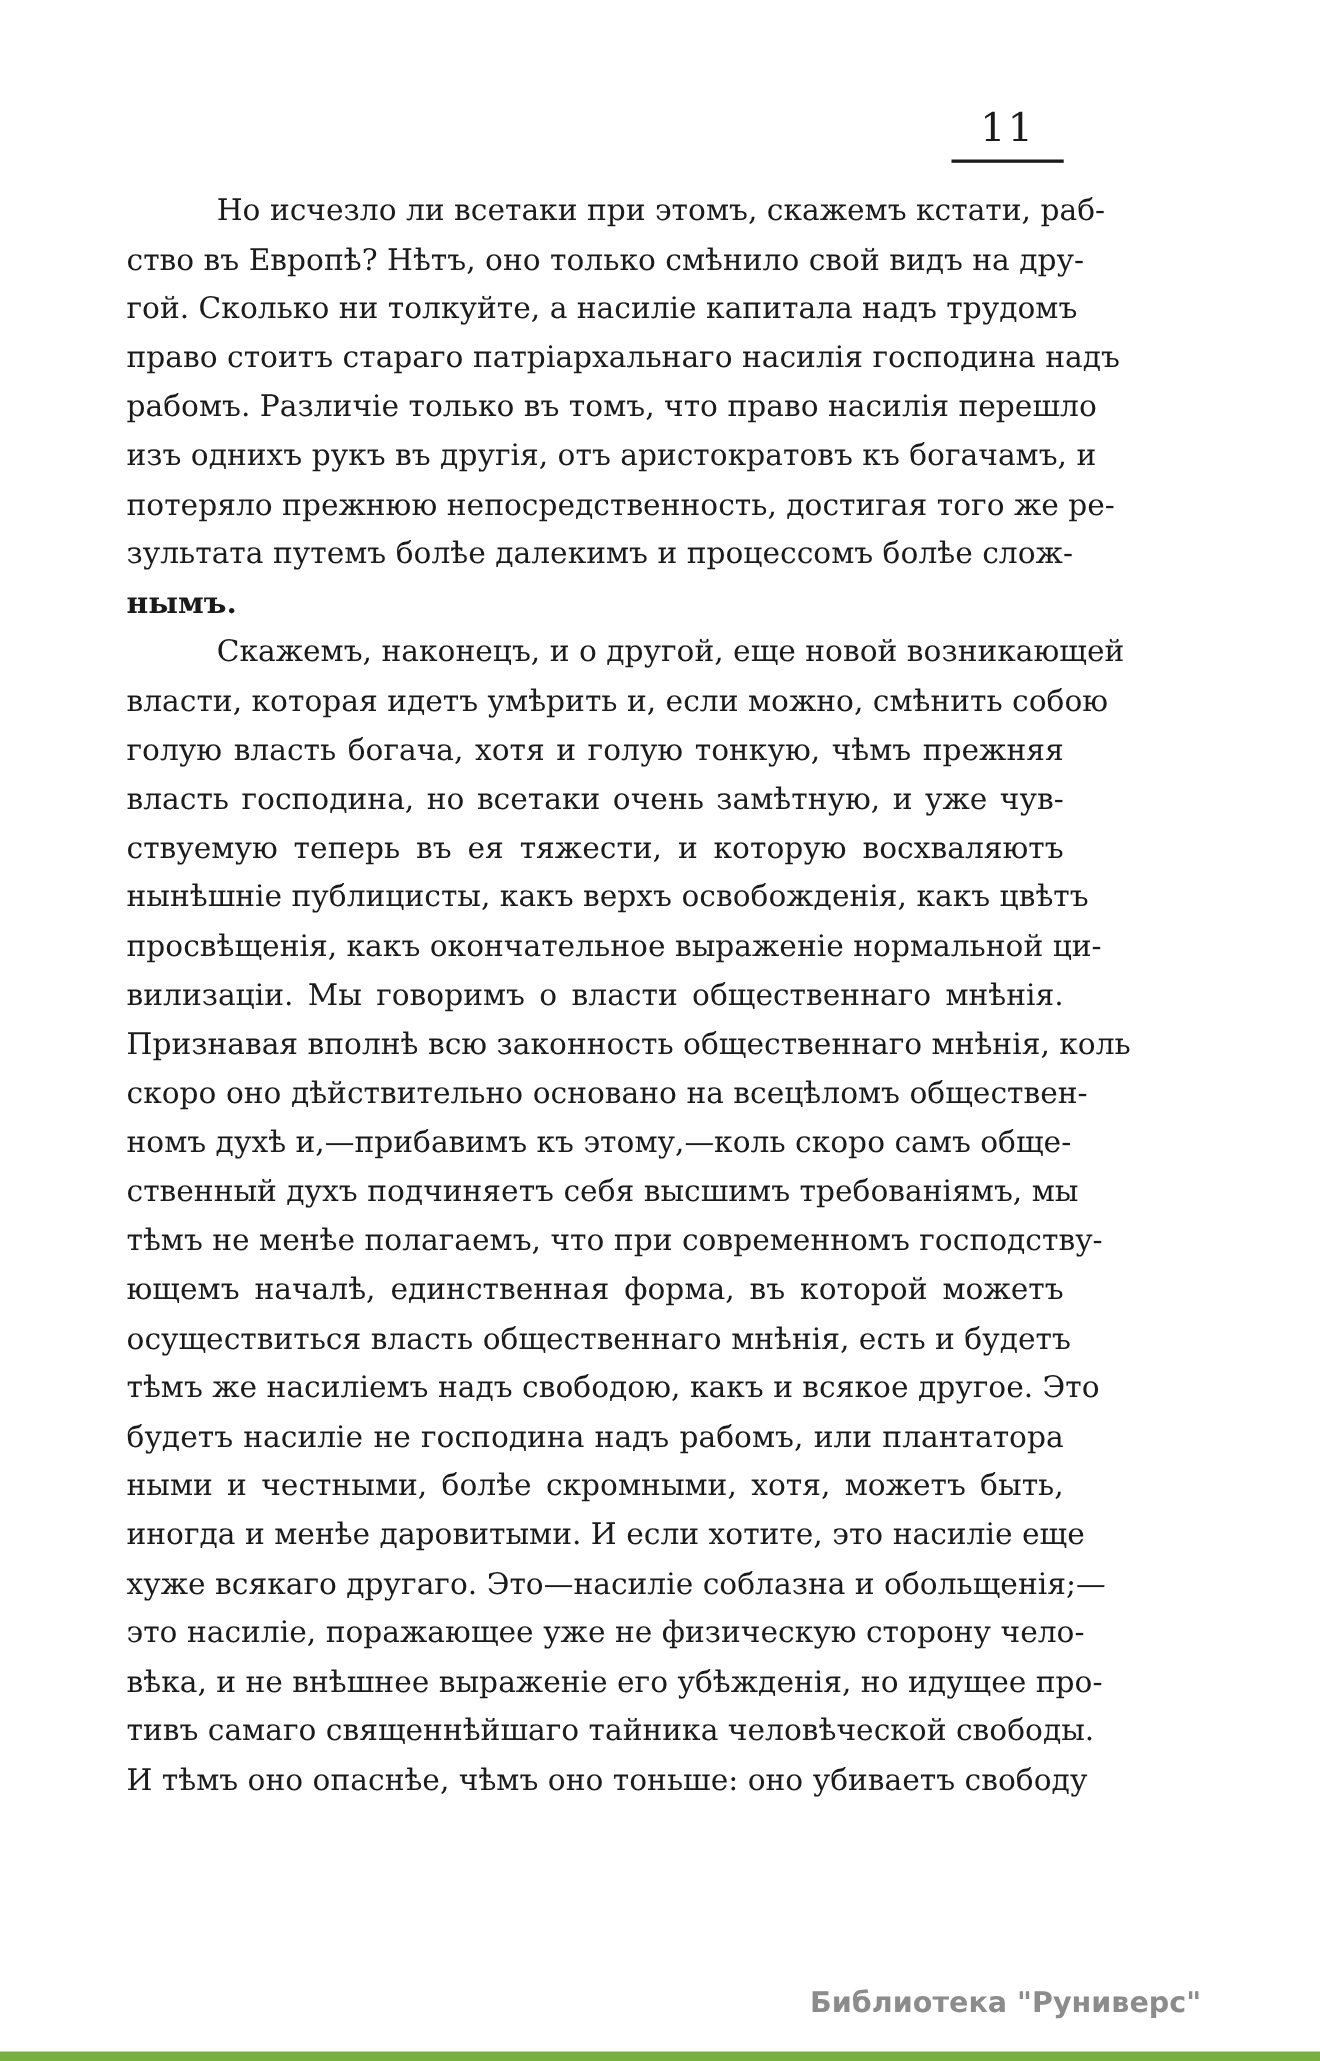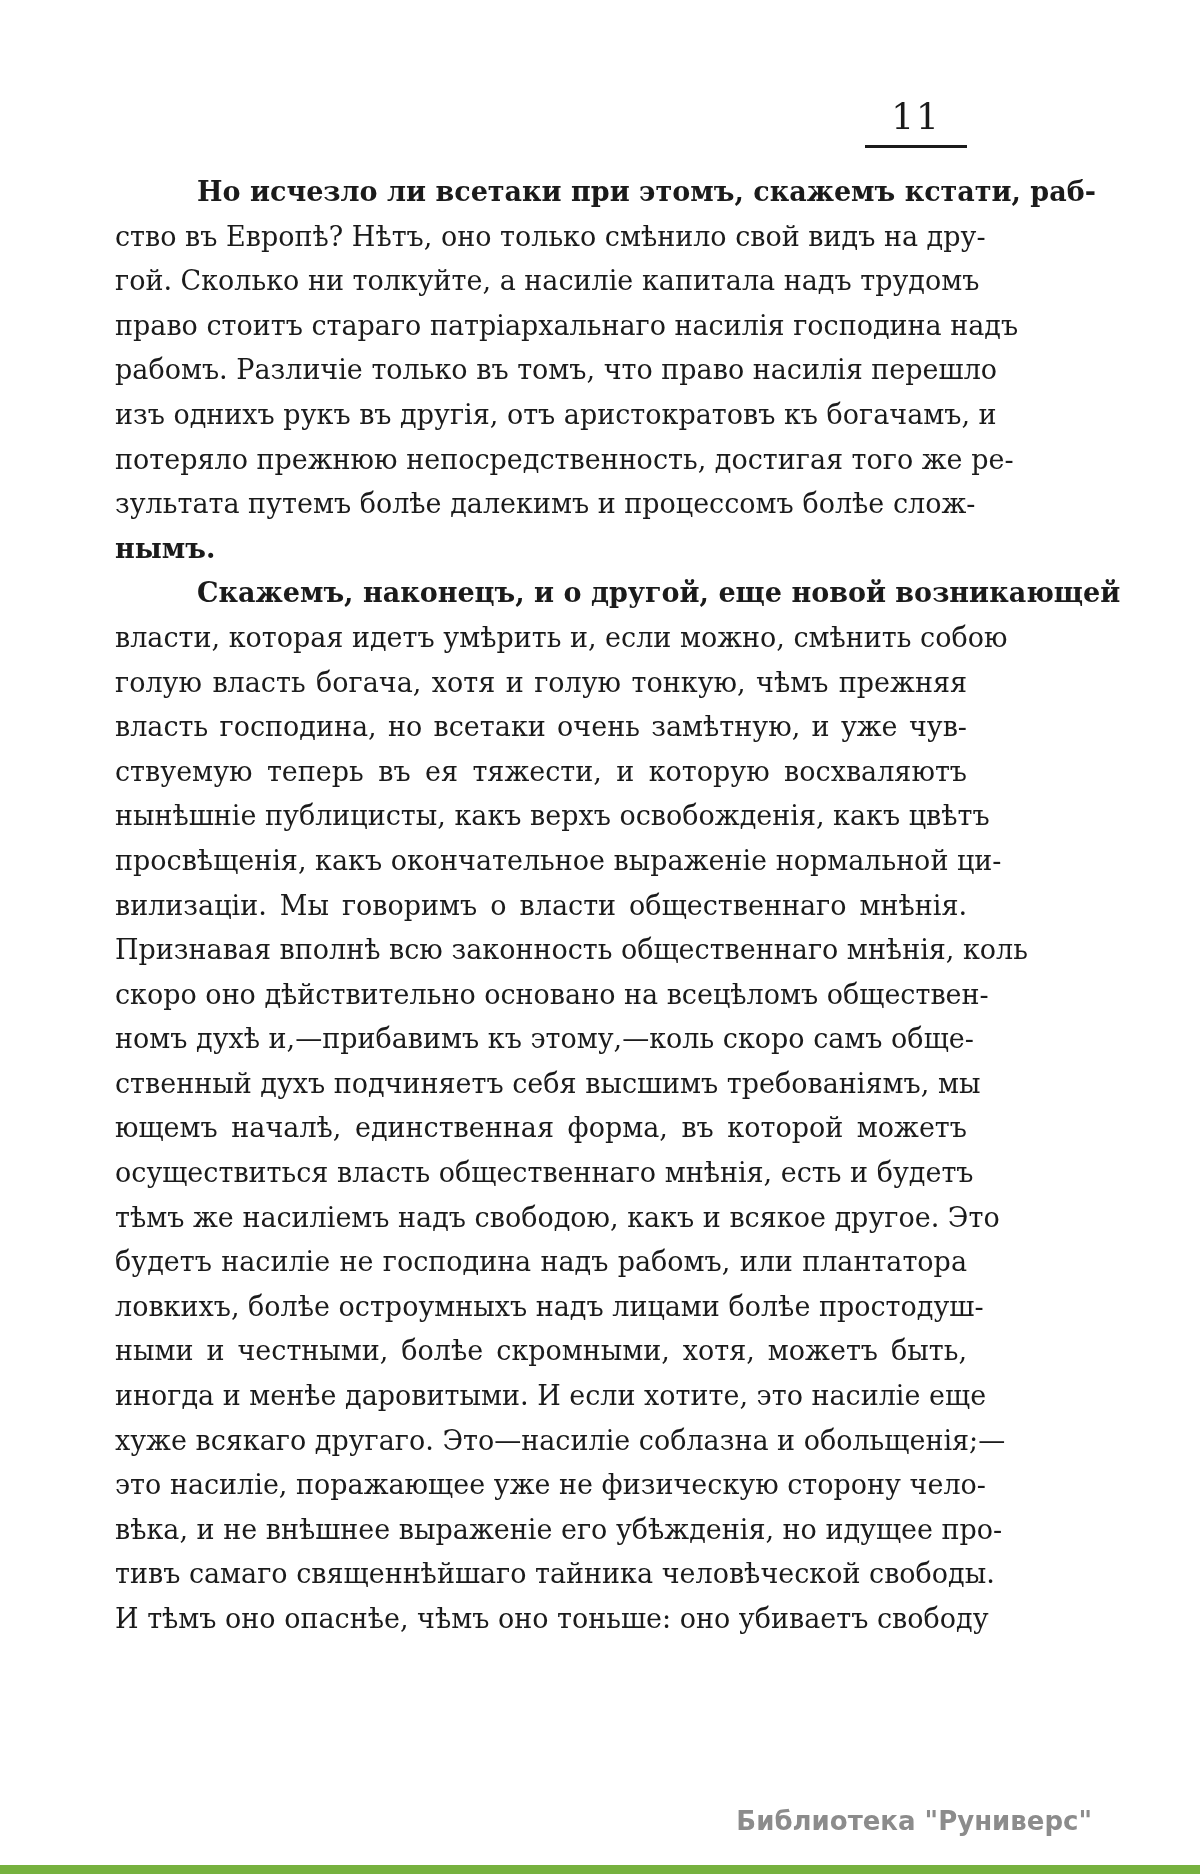--- a/index.html
+++ b/index.html
@@ -33,21 +33,21 @@
     width: 852px;
     font-size: 27px;
   }
   .line {
     height: 44.6px;
     line-height: 44.6px;
     text-align: justify;
     text-align-last: justify;
     white-space: nowrap;
   }
-  .line.indent { text-indent: 82px; font-weight: bold; }
+  .line.indent { text-indent: 82px; }
   .line.plast { text-align-last: left; font-weight: bold; }
   .watermark {
     position: absolute;
     top: 1806px;
     right: 108px;
     font-family: "DejaVu Sans", sans-serif;
     font-size: 26px;
     font-weight: bold;
     color: #8c8c8c;
   }
@@ -83,25 +83,25 @@
   <div class="line">голую власть богача, хотя и голую тонкую, чѣмъ прежняя</div>
   <div class="line">власть господина, но всетаки очень замѣтную, и уже чув-</div>
   <div class="line">ствуемую теперь въ ея тяжести, и которую восхваляютъ</div>
   <div class="line">нынѣшніе публицисты, какъ верхъ освобожденія, какъ цвѣтъ</div>
   <div class="line">просвѣщенія, какъ окончательное выраженіе нормальной ци-</div>
   <div class="line">вилизаціи. Мы говоримъ о власти общественнаго мнѣнія.</div>
   <div class="line">Признавая вполнѣ всю законность общественнаго мнѣнія, коль</div>
   <div class="line">скоро оно дѣйствительно основано на всецѣломъ обществен-</div>
   <div class="line">номъ духѣ и,—прибавимъ къ этому,—коль скоро самъ обще-</div>
   <div class="line">ственный духъ подчиняетъ себя высшимъ требованіямъ, мы</div>
+  <div class="line">тѣмъ не менѣе полагаемъ, что при современномъ господству-</div>
   <div class="line">ющемъ началѣ, единственная форма, въ которой можетъ</div>
   <div class="line">осуществиться власть общественнаго мнѣнія, есть и будетъ</div>
   <div class="line">тѣмъ же насиліемъ надъ свободою, какъ и всякое другое. Это</div>
   <div class="line">будетъ насиліе не господина надъ рабомъ, или плантатора</div>
-  <div class="line">ловкихъ, болѣе остроумныхъ надъ лицами болѣе простодуш-</div>
   <div class="line">ными и честными, болѣе скромными, хотя, можетъ быть,</div>
   <div class="line">иногда и менѣе даровитыми. И если хотите, это насиліе еще</div>
   <div class="line">хуже всякаго другаго. Это—насиліе соблазна и обольщенія;—</div>
   <div class="line">это насиліе, поражающее уже не физическую сторону чело-</div>
   <div class="line">вѣка, и не внѣшнее выраженіе его убѣжденія, но идущее про-</div>
   <div class="line">тивъ самаго священнѣйшаго тайника человѣческой свободы.</div>
   <div class="line">И тѣмъ оно опаснѣе, чѣмъ оно тоньше: оно убиваетъ свободу</div>
 </div>
 
 <div class="watermark">Библиотека "Руниверс"</div>

